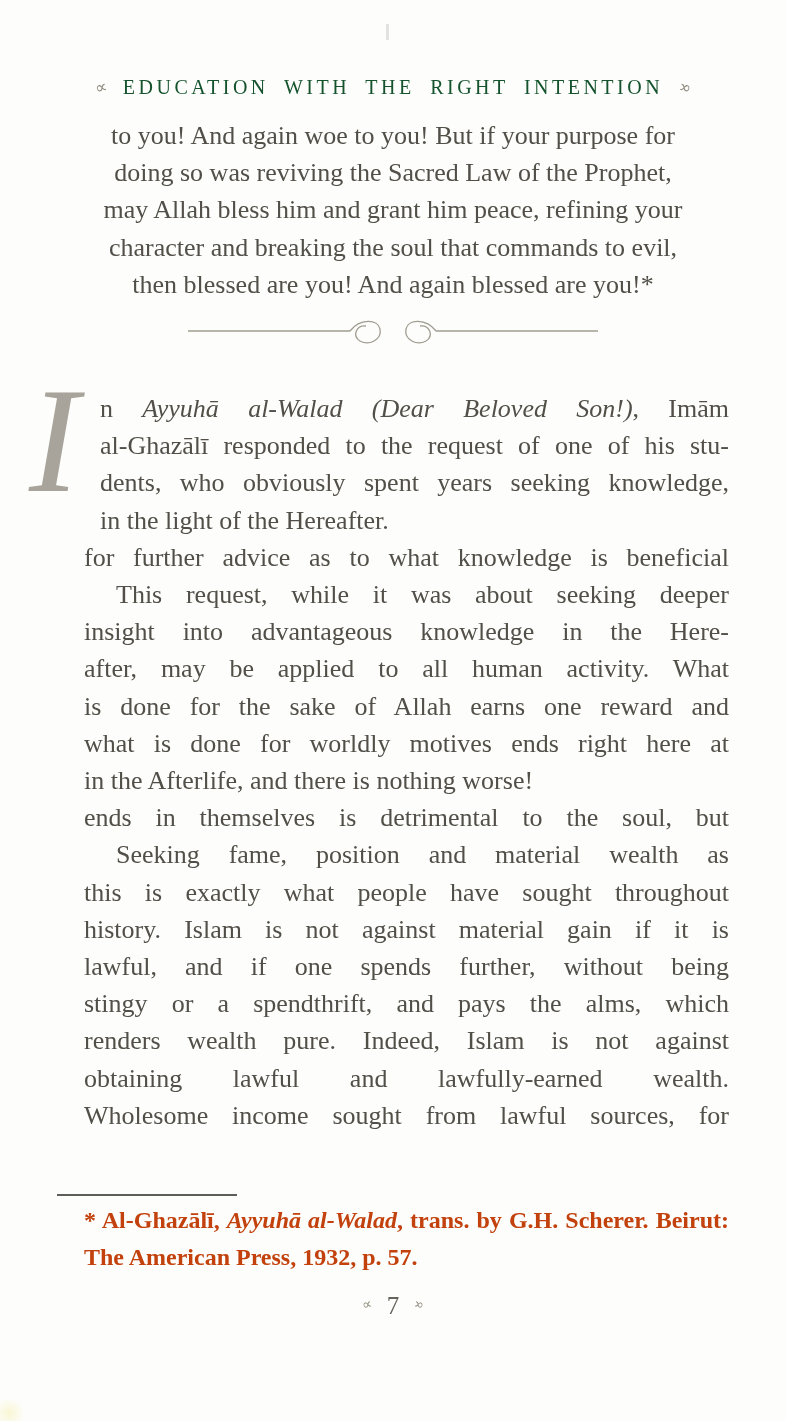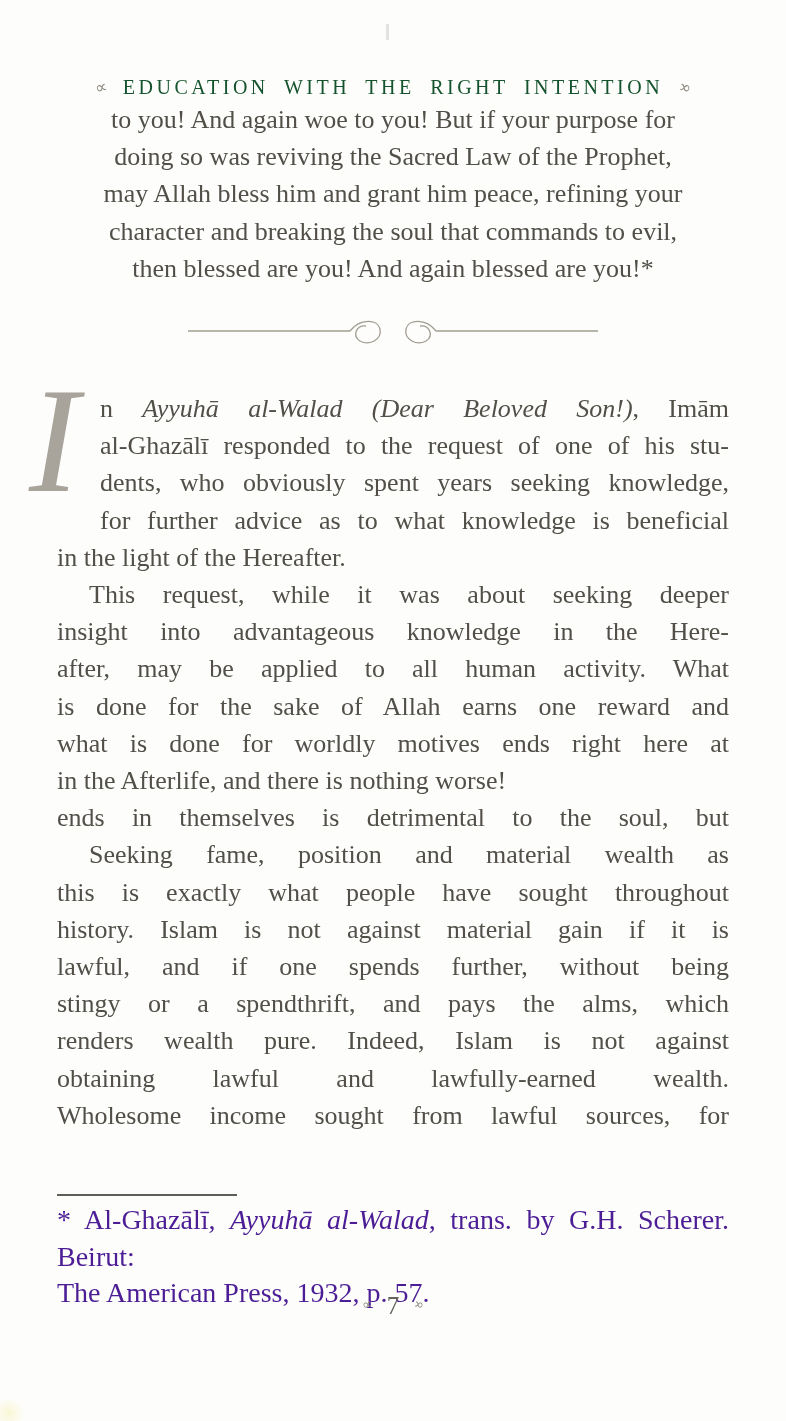--- a/index.html
+++ b/index.html
@@ -27,47 +27,47 @@
   }
   .orn{
     font-family:"DejaVu Sans",sans-serif;color:#8f8b7e;font-size:17px;
     display:inline-block;transform:rotate(-14deg);line-height:1;
   }
   .orn-right{transform:scaleX(-1) rotate(-14deg);}
   .orn.small{font-size:14px;}
 
   
   .quote{
-    position:absolute;top:101px;left:63px;width:660px;
+    position:absolute;top:117px;left:63px;width:660px;
     font-size:26px;line-height:37.2px;text-align:center;color:#514f48;
   }
 
   
   .divider{position:absolute;top:310px;left:188px;width:410px;height:44px;}
 
   
   .body-text{
     position:absolute;top:390px;left:57px;width:672px;
     font-size:26px;line-height:37.2px;color:#514f48;
   }
-  .line{text-align:justify;text-align-last:justify;}
+  .line{text-align:justify;text-align-last:justify;margin-left:27px;}
   .line.lastline{text-align-last:left;}
   .line.first{text-indent:32px;}
   .dropcap{
     float:left;width:71px;height:112px;margin-left:-28px;
     font-size:150px;line-height:100px;font-style:italic;
     color:#a8a49b;
   }
 
   
   .footnote-rule{position:absolute;top:1194px;left:57px;width:180px;height:0;
     border-top:2.5px solid #5f5d57;}
   .footnote{
     position:absolute;top:1202px;left:57px;width:672px;
-    font-size:28px;line-height:36.5px;color:#4c1d95;
+    font-size:24px;line-height:36.5px;color:#c2410c;font-weight:bold;
   }
 
   
   .folio{
     position:absolute;top:1290px;left:0;width:100%;
     display:flex;justify-content:center;align-items:center;gap:15px;
   }
   .pageno{font-size:25px;color:#66635c;transform:translateY(2px);}
 
   i{font-style:italic;}
@@ -105,22 +105,22 @@
       </g>
     </svg>
   </div>
 
   <section class="body-text">
       <div>
         <span class="dropcap">I</span>
         <div class="line"><span>n </span><i>Ayyuhā al-Walad (Dear Beloved Son!)</i><span>, Imām</span></div>
         <div class="line">al-Ghazālī responded to the request of one of his stu-</div>
         <div class="line">dents, who obviously spent years seeking knowledge,</div>
+        <div class="line lastline">in the light of the Hereafter.</div>
         <div class="line">for further advice as to what knowledge is beneficial</div>
-        <div class="line lastline">in the light of the Hereafter.</div>
       </div>
       <div>
         <div class="line first">This request, while it was about seeking deeper</div>
         <div class="line">insight into advantageous knowledge in the Here-</div>
         <div class="line">after, may be applied to all human activity. What</div>
         <div class="line">is done for the sake of Allah earns one reward and</div>
         <div class="line">what is done for worldly motives ends right here at</div>
         <div class="line lastline">in the Afterlife, and there is nothing worse!</div>
       </div>
       <div>

